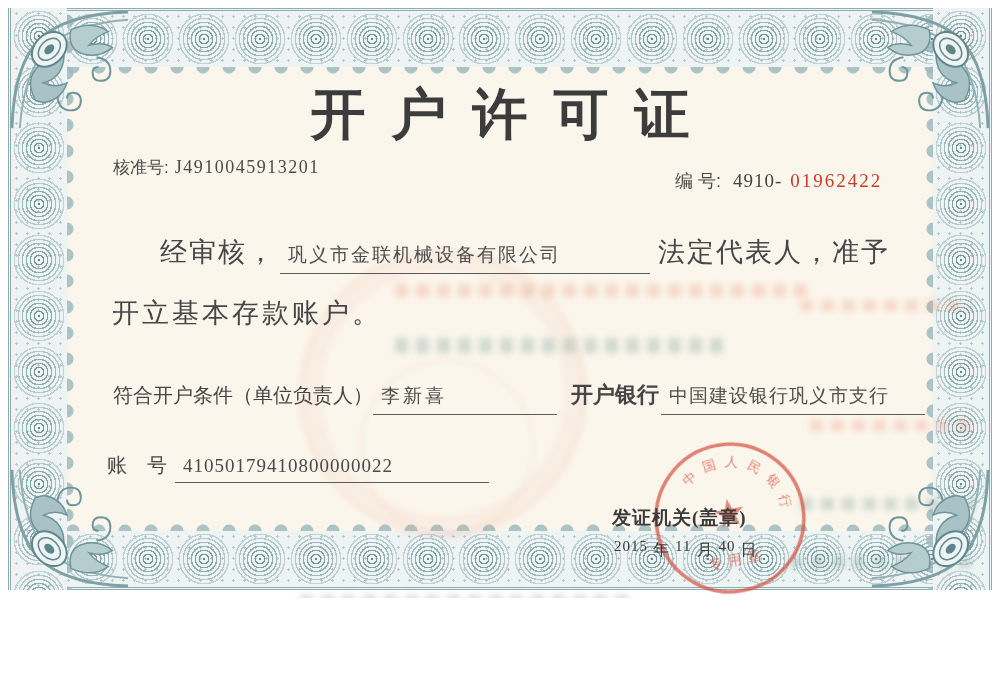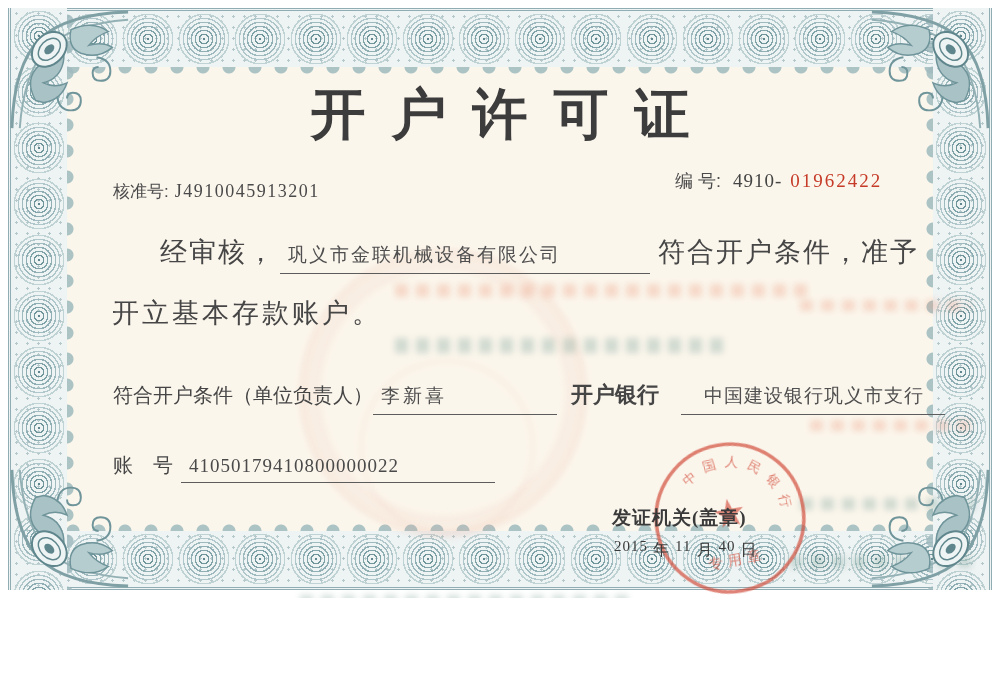--- a/index.html
+++ b/index.html
@@ -59,37 +59,37 @@
   .wm-r7{left:300px;top:595px;width:330px;height:12px;}
 
   
   .title{position:absolute;left:0;right:0;top:86px;margin:0;text-align:center;z-index:3;
     font-family:"DejaVu Serif","Liberation Serif",serif;font-weight:bold;
     font-size:55px;line-height:1;letter-spacing:26px;text-indent:26px;color:#3c3c3c;}
   .row{position:absolute;display:flex;align-items:baseline;white-space:nowrap;z-index:3;}
   .mono{font-family:"Liberation Serif",serif;letter-spacing:1.5px;}
   .lbl-sm{font-size:17px;color:#4a4a4a;}
   .val-sm{font-size:18px;color:#4a4a4a;margin-left:6px;}
-  .approval{left:113px;top:180px;}
+  .approval{left:113px;top:156px;}
   .serial{left:675px;top:169px;}
   .serial .pfx{font-size:19px;margin-left:12px;color:#444;letter-spacing:1px;text-align:right;}
   .serial .red{color:#c63b28;font-size:19px;margin-left:8px;letter-spacing:2px;}
   .big{font-size:27px;font-weight:500;color:#464646;letter-spacing:2px;}
   .line1{left:160px;top:234px;}
   .line2{left:112px;top:295px;}
   .u{display:inline-block;border-bottom:1px solid #5c5c5c;padding:0 6px 5px 8px;
      font-family:"Liberation Serif",serif;font-size:19px;color:#4f4f4f;letter-spacing:2px;}
   .u-company{width:356px;margin-left:4px;}
   .line1 .big.q{margin-left:8px;}
   .lbl3{font-size:20px;font-weight:500;color:#454545;}
   .line3{left:113px;top:380px;}
   .u-rep{width:170px;letter-spacing:3px;}
   .lbl-bank{margin-left:14px;font-size:22px;font-weight:600;}
-  .u-bank{width:250px;margin-left:22px;letter-spacing:1px;text-align:center;}
-  .line4{left:113px;top:452px;}
+  .u-bank{width:250px;margin-left:2px;letter-spacing:1px;}
+  .line4{left:107px;top:452px;}
   .u-acct{width:300px;margin-left:8px;}
   .u-acct .mono{font-size:19px;letter-spacing:1px;color:#4a4a4a;}
 
   .issue{position:absolute;left:612px;top:505px;z-index:3;
     font-family:"Liberation Serif",serif;color:#3a3a3a;}
   .issue .auth{font-size:19px;font-weight:600;letter-spacing:1px;}
   .issue .date{margin-top:9px;font-size:16px;letter-spacing:1px;padding-left:2px;}
   .date-num{font-family:"Liberation Serif",serif;font-size:15px;position:relative;top:-4px;letter-spacing:1px;}
   .date-unit{margin:0 5px;}
 
@@ -170,21 +170,21 @@
   </div>
   <div class="row serial">
     <span class="lbl-sm" style="font-size:18px">编 号:</span>
     <span class="pfx mono">4910-</span>
     <span class="red mono">01962422</span>
   </div>
 
   <div class="row line1">
     <span class="big">经审核，</span>
     <span class="u u-company"><span>巩义市金联机械设备有限公司</span></span>
-    <span class="big q">符合开户条件，准予</span>
+    <span class="big q">法定代表人，准予</span>
   </div>
 
   <div class="row line2">
     <span class="big" style="letter-spacing:3px">开立基本存款账户。</span>
   </div>
 
   <div class="row line3">
     <span class="lbl3">符合开户条件（单位负责人）</span>
     <span class="u u-rep"><span>李新喜</span></span>
     <span class="lbl3 lbl-bank">开户银行</span>

